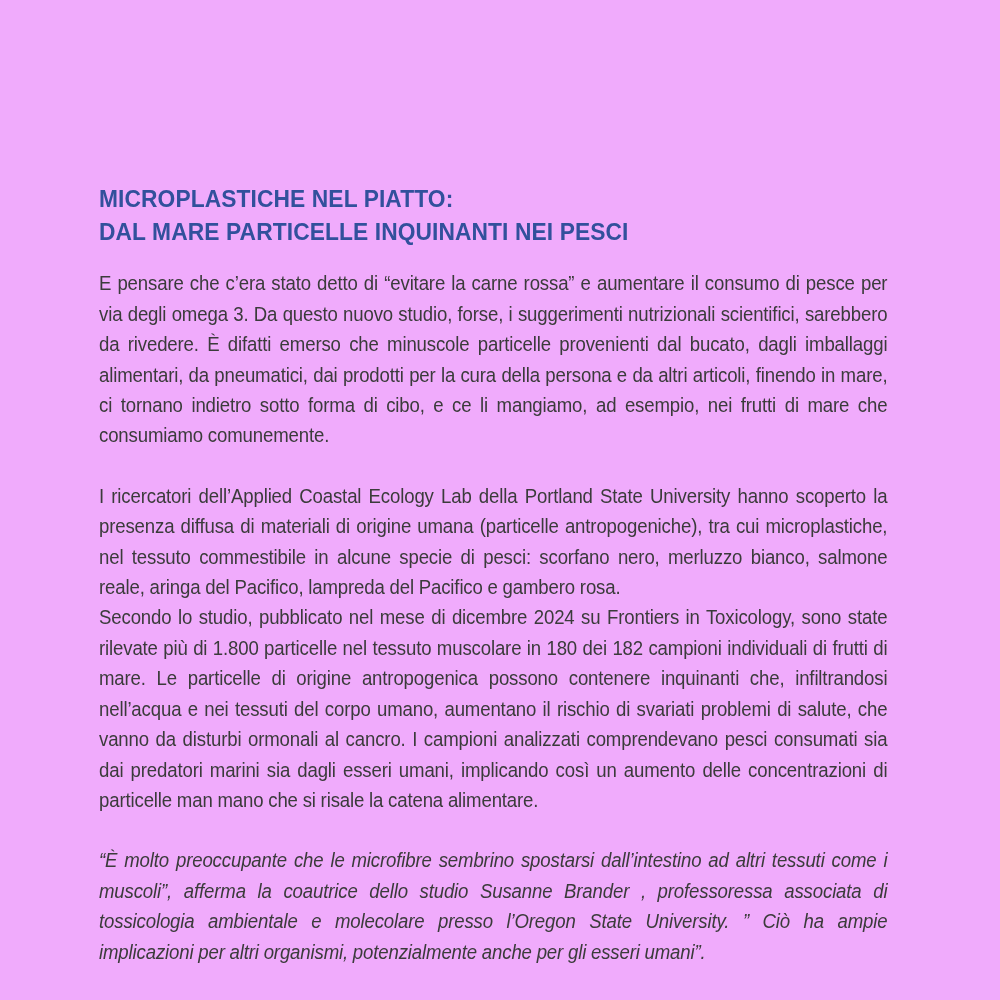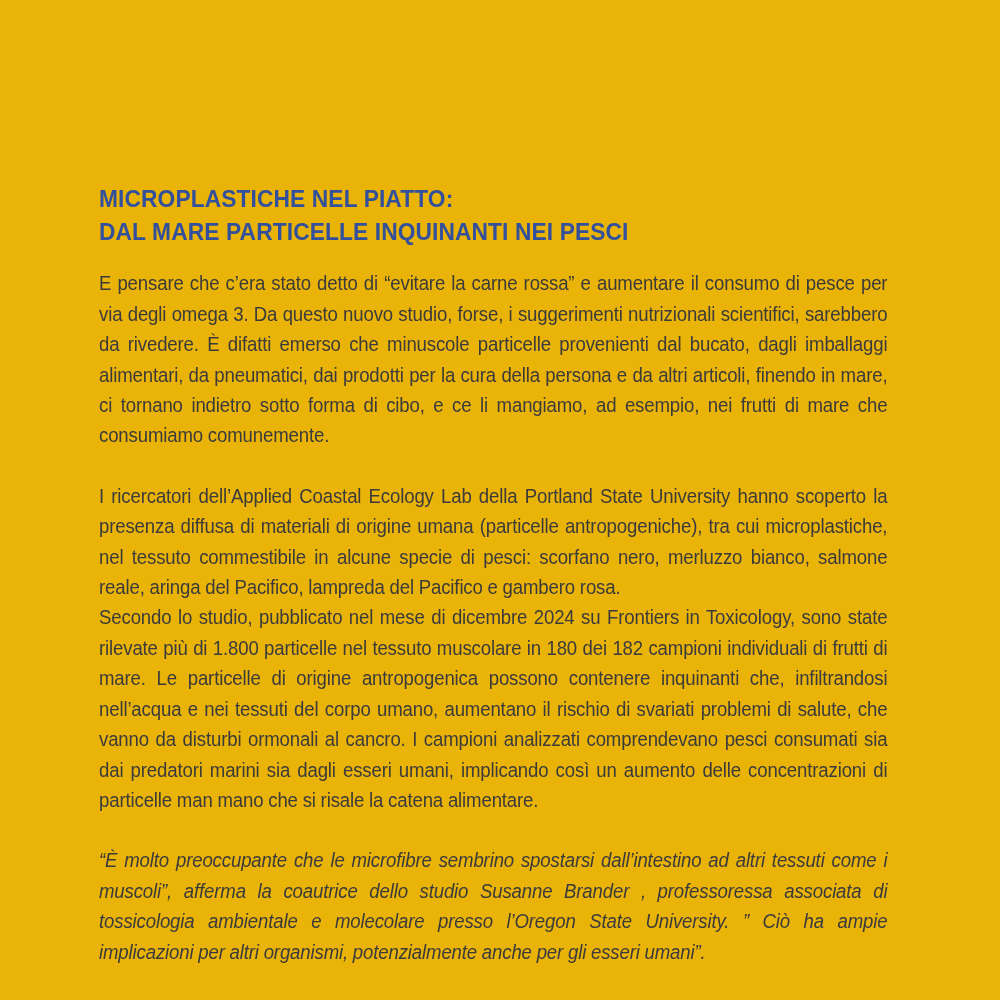--- a/index.html
+++ b/index.html
@@ -69,21 +69,21 @@
     margin-top: 0;
   }
   p.para.quote {
     font-style: italic;
     margin-top: 33px;
   }
 </style>
 </head>
 <body style="background: rgb(255, 255, 255);">
 
-<div id="page" style="background: #eab308;">
+<div id="page" style="background: #f0abfc;">
 
   <div class="article">
 
     <h1 class="headline" style="color: rgb(50, 80, 156);">
       <span class="hl-line">MICROPLASTICHE NEL PIATTO:</span>
       <span class="hl-line">DAL MARE PARTICELLE INQUINANTI NEI PESCI</span>
     </h1>
 
     <div class="body-block">
       <p class="para" style="color: rgb(59, 59, 59);">E pensare che c’era stato detto di “evitare la carne rossa” e aumentare il consumo di pesce per via degli omega 3. Da questo nuovo studio, forse, i suggerimenti nutrizionali scientifici, sarebbero da rivedere. È difatti emerso che minuscole particelle provenienti dal bucato, dagli imballaggi alimentari, da pneumatici, dai prodotti per la cura della persona e da altri articoli, finendo in mare, ci tornano indietro sotto forma di cibo, e ce li mangiamo, ad esempio, nei frutti di mare che consumiamo comunemente.</p>

